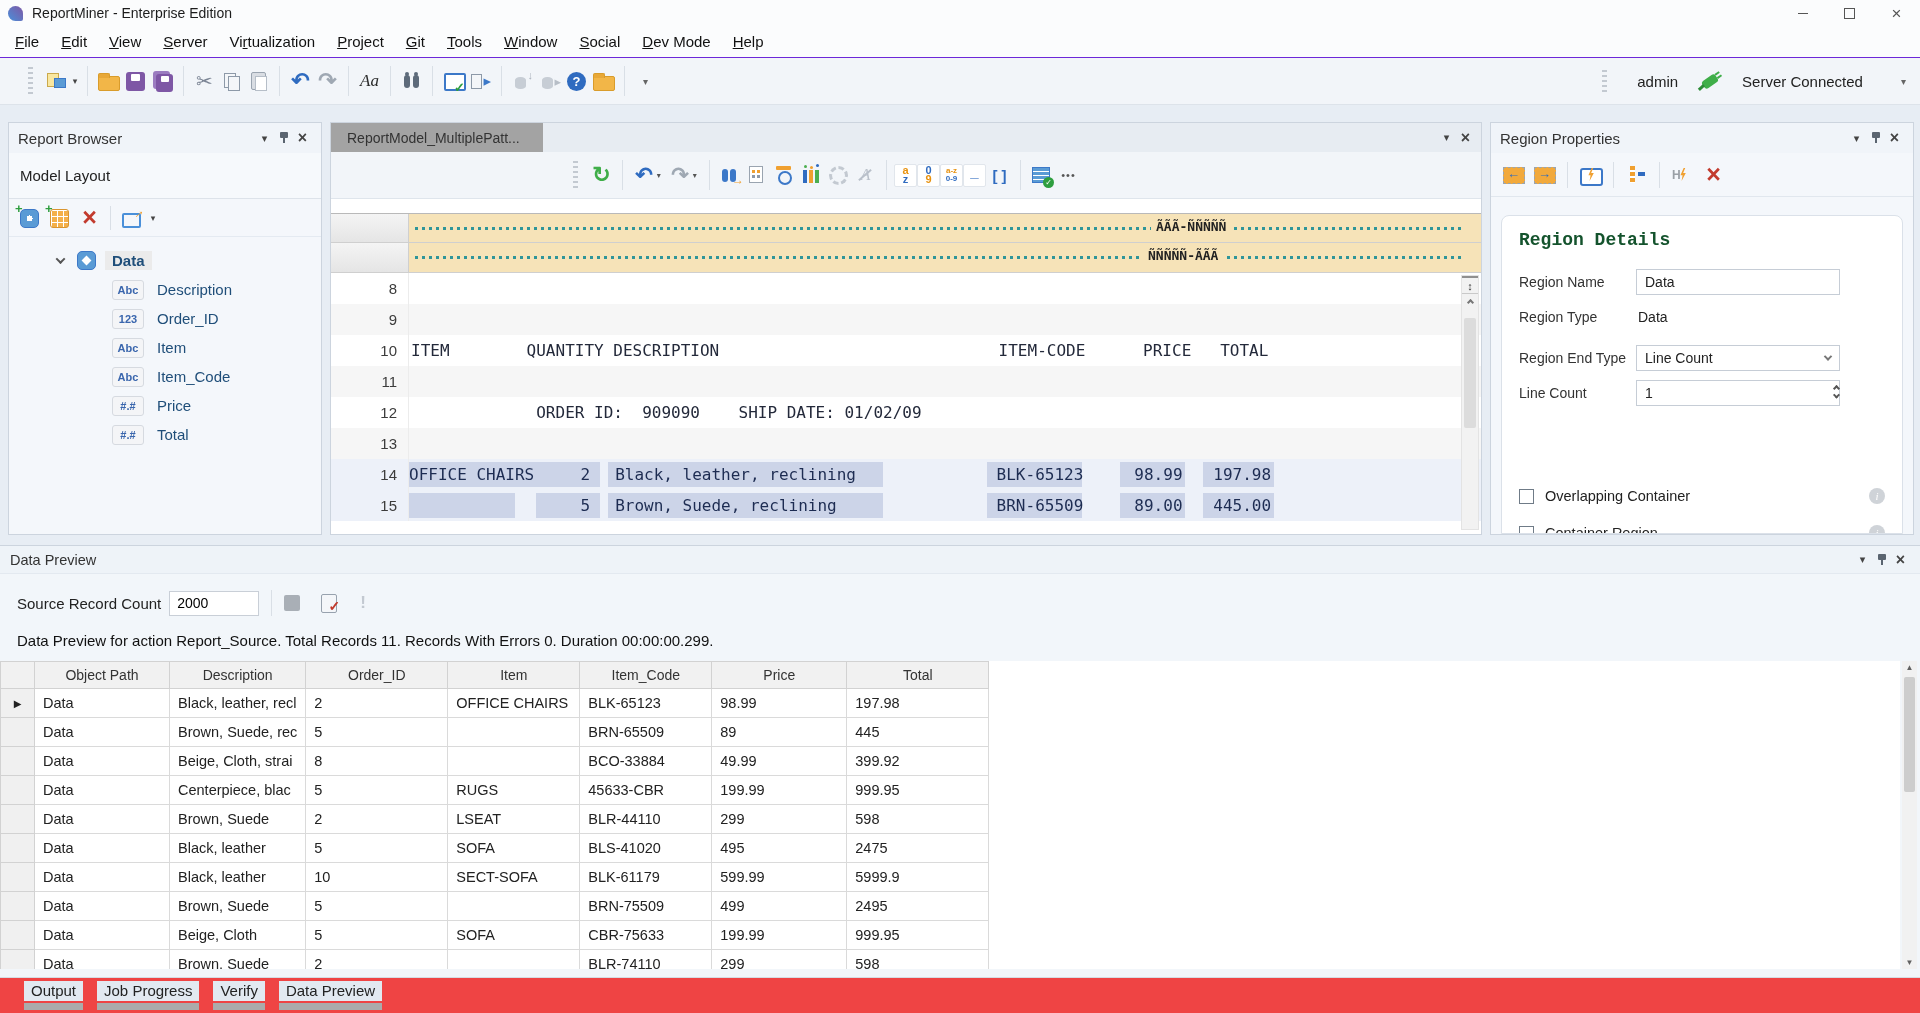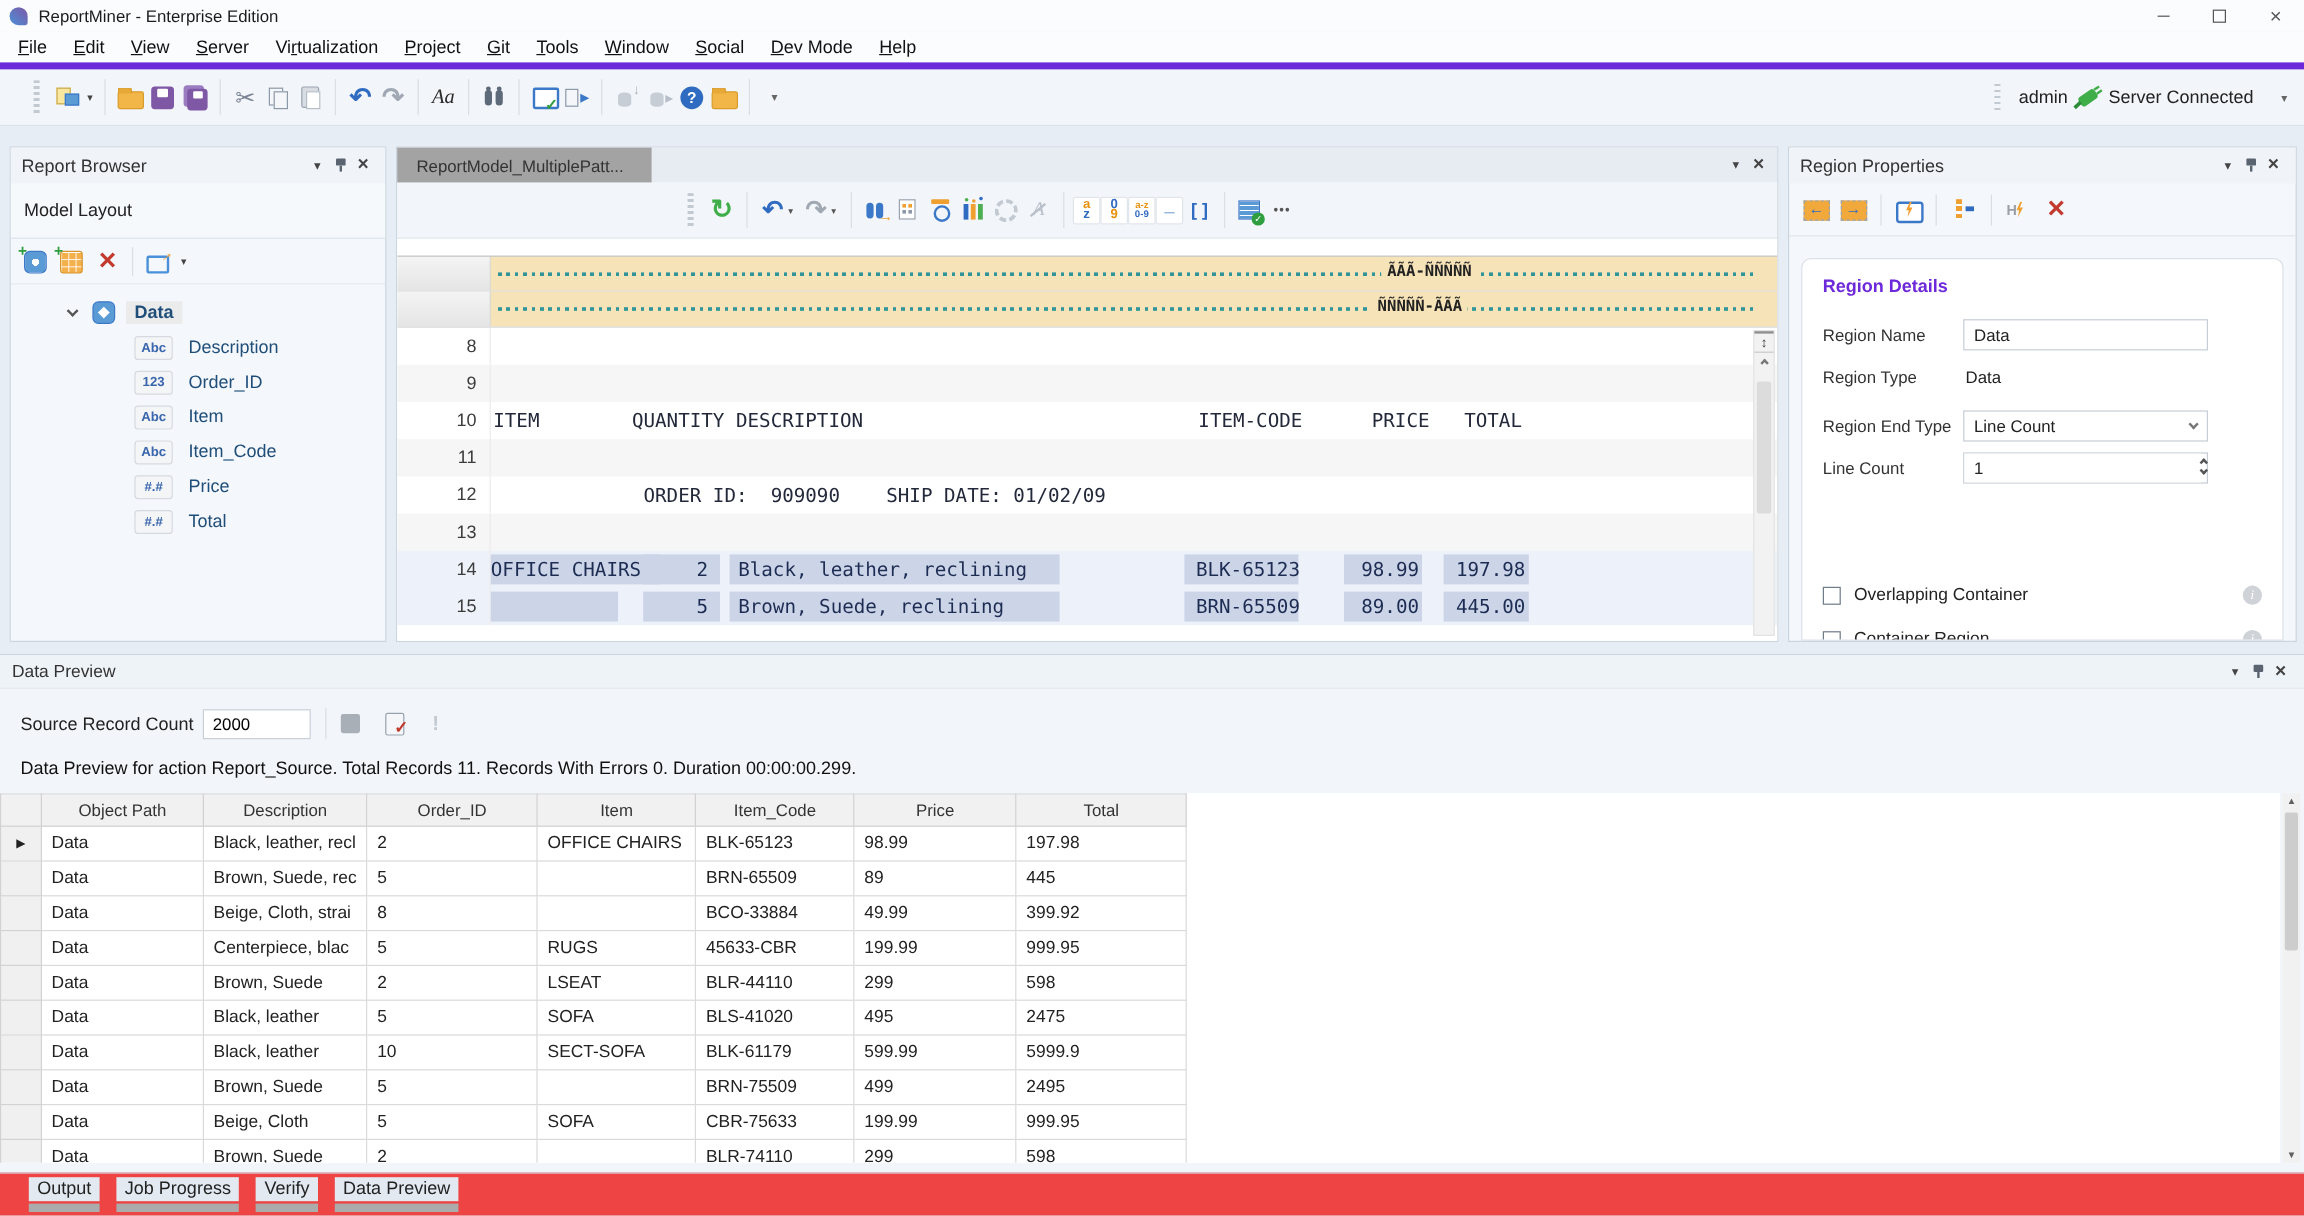--- a/index.html
+++ b/index.html
@@ -10,29 +10,29 @@
   .titlebar{position:absolute;top:0;left:0;right:0;height:26px;background:#fbfcfd;display:flex;align-items:center;padding-left:8px;}
   .app-icon{width:15px;height:15px;border-radius:50% 50% 50% 2px;background:linear-gradient(135deg,#4a90d9,#7e57a5);transform:rotate(-90deg);}
   .title-text{font-size:14px;color:#1c1c1c;margin-left:9px;}
   .win-controls{position:absolute;right:0;top:0;height:26px;display:flex;}
   .win-btn{width:47px;height:26px;display:flex;align-items:center;justify-content:center;color:#555;}
   .wc-minimize::before{content:"";width:10px;height:1px;background:#555;display:block;}
   .wc-maximize::before{content:"";width:9px;height:9px;border:1px solid #555;display:block;}
   .wc-close::before{content:"×";font-size:17px;line-height:1;}
 
   
-  .menubar{position:absolute;top:26px;left:0;right:0;height:32px;background:#fbfcfd;display:flex;align-items:center;padding-left:4px;border-bottom:6px solid #6d28d9;}
+  .menubar{position:absolute;top:26px;left:0;right:0;height:32px;background:#fbfcfd;display:flex;align-items:center;padding-left:4px;border-bottom:1px solid #6d28d9;}
   .menu-item{padding:4px 11px;font-size:15px;color:#111;}
   .menu-item u{text-decoration:underline;}
 
   
   .toolbar{position:absolute;top:58px;left:0;right:0;height:47px;background:#f2f5f9;border-bottom:1px solid #dde3ea;display:flex;align-items:center;padding-left:28px;}
   .grip{width:5px;height:28px;margin-right:10px;background:repeating-linear-gradient(#c3c9d1 0 2px,transparent 2px 5px);}
   .tsep{width:1px;height:30px;background:#d9dfe6;margin:0 7px;flex:none;}
-  .tb-right{position:absolute;right:14px;top:0;height:47px;display:flex;align-items:center;gap:9px;}
+  .tb-right{position:absolute;right:14px;top:0;height:47px;display:flex;align-items:center;gap:24px;}
   .tb-user,.tb-server{font-size:15px;color:#222;}
   .tb-sep-dots{width:5px;height:24px;background:repeating-linear-gradient(#c3c9d1 0 2px,transparent 2px 5px);margin-right:6px;}
   .plug{width:16px;height:9px;background:#3fae49;border-radius:3px;transform:rotate(-35deg);position:relative;}
   .plug::before{content:"";position:absolute;right:-5px;top:1px;width:5px;height:2px;background:#3fae49;box-shadow:0 4px 0 #3fae49;}
   .plug::after{content:"";position:absolute;left:-6px;top:3px;width:7px;height:2.5px;background:#2d8c38;transform:rotate(-8deg);}
   .tb-overflow{font-size:10px;color:#666;margin-left:14px;}
 
   
   .ic{position:relative;width:27px;height:27px;display:inline-flex;align-items:center;justify-content:center;flex:none;}
   .ic-new-report::before{content:"";position:absolute;left:4px;top:5px;width:10px;height:12px;background:#f9e7a0;border:1px solid #caa94d;}
@@ -174,21 +174,21 @@
   .rsb-split{height:18px;border-bottom:1px solid #c9c9c9;display:flex;align-items:center;justify-content:center;font-size:11px;color:#333;border-top:2px solid #8f8f8f;}
   .rsb-up{height:16px;display:flex;align-items:center;justify-content:center;}
   .rsb-up .cv{width:5px;height:5px;border-color:#777;}
   .rsb-thumb{position:absolute;top:42px;left:2px;right:2px;height:110px;background:#dcdcdc;border-radius:2px;}
 
   
   .right-panel{left:1490px;width:424px;}
   .rp-toolbar{height:44px;display:flex;align-items:center;gap:4px;padding:0 9px;border-bottom:1px solid #e1e7ee;}
   .rp-toolbar .tsep{height:26px;margin:0 5px;}
   .rp-card{position:absolute;left:10px;right:10px;top:92px;bottom:0;background:#fff;border:1px solid #dbe1e9;border-radius:8px 8px 0 0;padding:14px 17px;overflow:hidden;}
-  .rp-title{font-size:15px;font-weight:bold;color:#6d28d9;margin-bottom:18px;}
+  .rp-title{font-size:18px;font-weight:bold;color:#14532d;margin-bottom:18px;font-family:Liberation Mono, monospace;}
   .frow{display:flex;align-items:center;margin-bottom:8px;min-height:27px;}
   .frow.gap{margin-top:14px;}
   .flabel{width:117px;font-size:14px;color:#333;flex:none;}
   .tinput{width:204px;height:26px;border:1px solid #c6cdd6;background:#fff;font-size:14px;padding:0 8px;font-family:"Liberation Sans",sans-serif;color:#222;}
   .fstatic{font-size:14px;color:#222;padding-left:2px;}
   .fselect{width:204px;height:26px;border:1px solid #c6cdd6;background:#fff;font-size:14px;padding:0 8px;display:flex;align-items:center;}
   .fselect .cv{margin-left:auto;width:6px;height:6px;border-color:#777;}
   .fspin{width:204px;height:26px;border:1px solid #c6cdd6;background:#fff;display:flex;align-items:stretch;}
   .fspin input{flex:1;border:none;font-size:14px;padding:0 8px;font-family:"Liberation Sans",sans-serif;color:#222;outline:none;}
   .spin-col{width:18px;display:flex;flex-direction:column;align-items:center;justify-content:center;gap:3px;}

